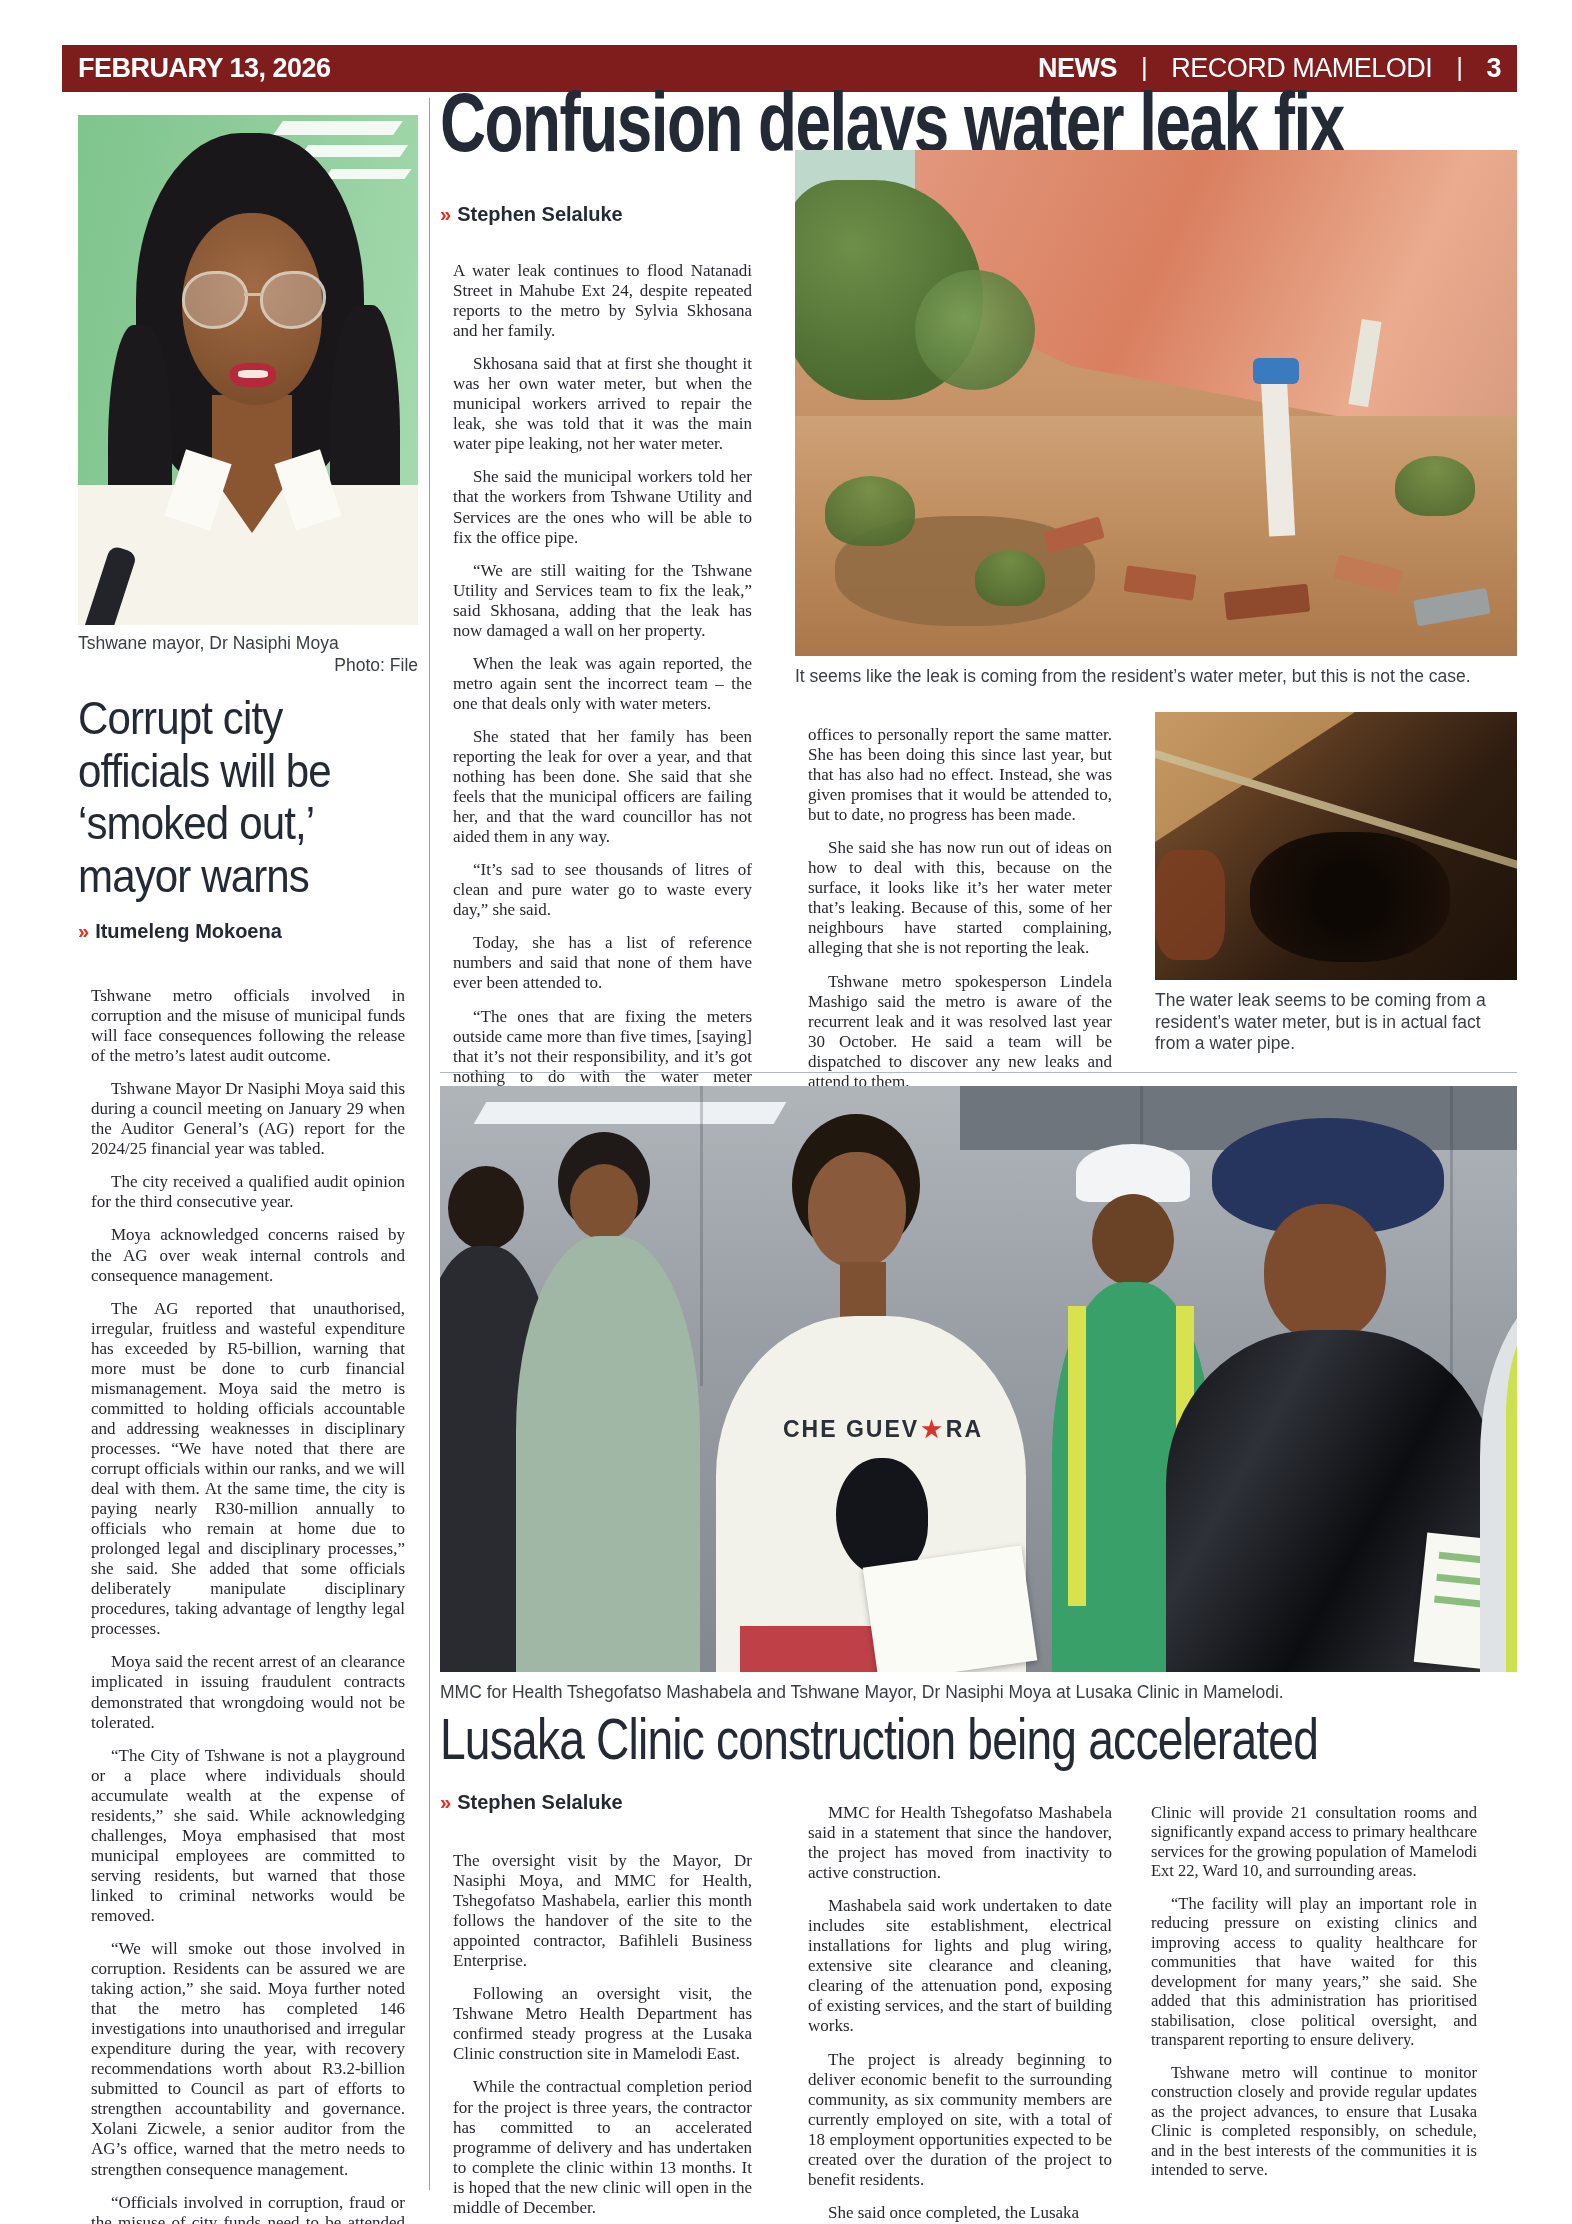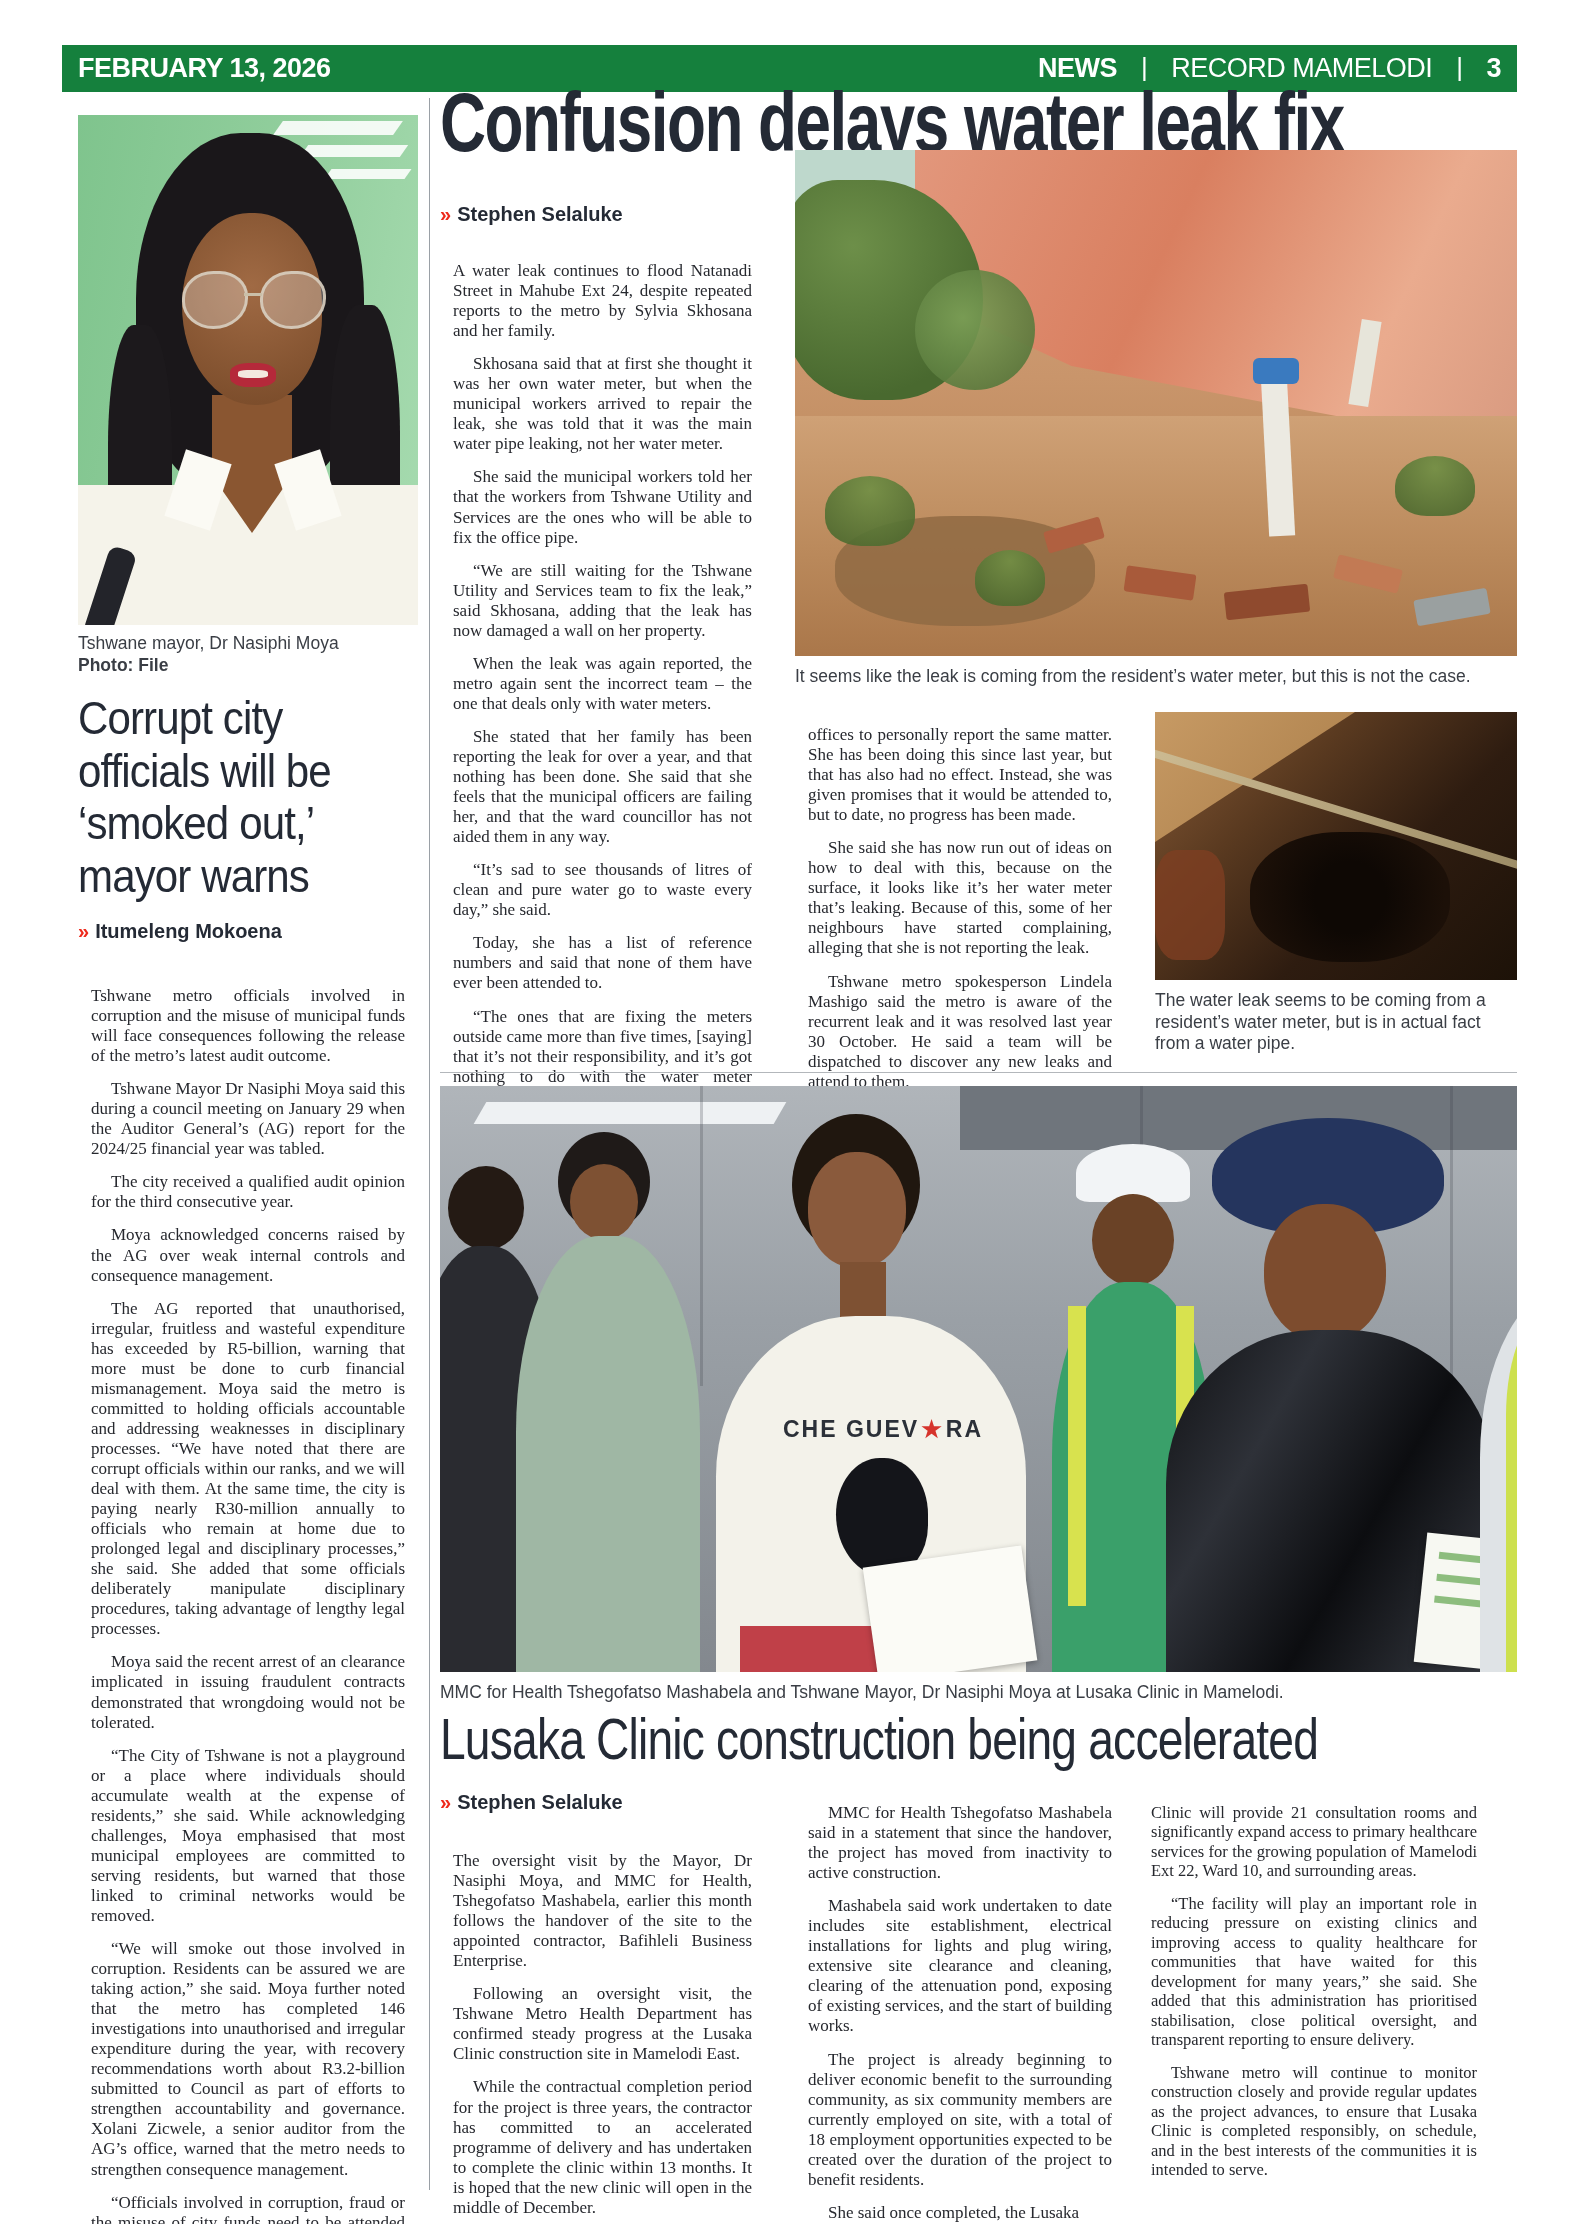--- a/index.html
+++ b/index.html
@@ -1,20 +1,20 @@
 <!DOCTYPE html>
 <html><head>
 <meta charset="utf-8">
 <style>
   html,body{margin:0;padding:0;background:#e9e9e9;}
   .page{position:relative;width:1572px;height:2224px;background:#ffffff;overflow:hidden;
         font-family:"Liberation Sans", sans-serif;}
 
   
-  .topbar{position:absolute;left:62px;top:45px;width:1455px;height:47px;background:#15803d;
+  .topbar{position:absolute;left:62px;top:45px;width:1455px;height:47px;background:#7f1d1d;
           color:#fff;display:flex;align-items:center;justify-content:space-between;
           padding:0 16px;box-sizing:border-box;font-weight:bold;font-size:27px;letter-spacing:-0.5px;}
   .topbar .right{display:flex;align-items:center;gap:24px;}
   .topbar .pub{font-weight:normal;}
   .topbar .sep{font-weight:normal;font-size:26px;position:relative;top:-1px;}
 
   
   .headline-main{position:absolute;left:440px;top:74px;font-size:84px;font-weight:bold;
                  color:#242a35;white-space:nowrap;letter-spacing:-2px;
                  transform:scaleX(.76);transform-origin:left top;}
@@ -23,21 +23,21 @@
   .headline-clinic{position:absolute;left:440px;top:1706px;font-size:57px;color:#242a35;
                    white-space:nowrap;letter-spacing:-1px;transform:scaleX(.81);transform-origin:left top;}
   .byline{position:absolute;font-size:20px;font-weight:bold;color:#242a35;}
   .byline .mark{color:#ee2a1c;margin-right:9px;letter-spacing:-3px;}
   .serif-body{position:absolute;font-family:"Liberation Serif", serif;font-size:17px;
               line-height:1.18;color:#26282e;text-align:justify;}
   .serif-body p{margin:13px;text-indent:20px;}
   .serif-body p:first-child{text-indent:0;}
   .serif-body.indent-first p:first-child{text-indent:20px;}
   .caption{position:absolute;font-size:17.5px;line-height:1.24;color:#3a3e45;}
-  .caption .credit{font-weight:bold;}
+  .caption .credit{font-weight:normal;text-align:right;}
 
   
   .vrule{position:absolute;left:429px;top:98px;width:1px;height:2092px;background:#9aa0a6;}
   .hrule{position:absolute;left:440px;top:1072px;width:1077px;height:1px;background:#b3b7bb;}
 
   
   .photo{position:absolute;overflow:hidden;}
   .abs{position:absolute;}
 
   

